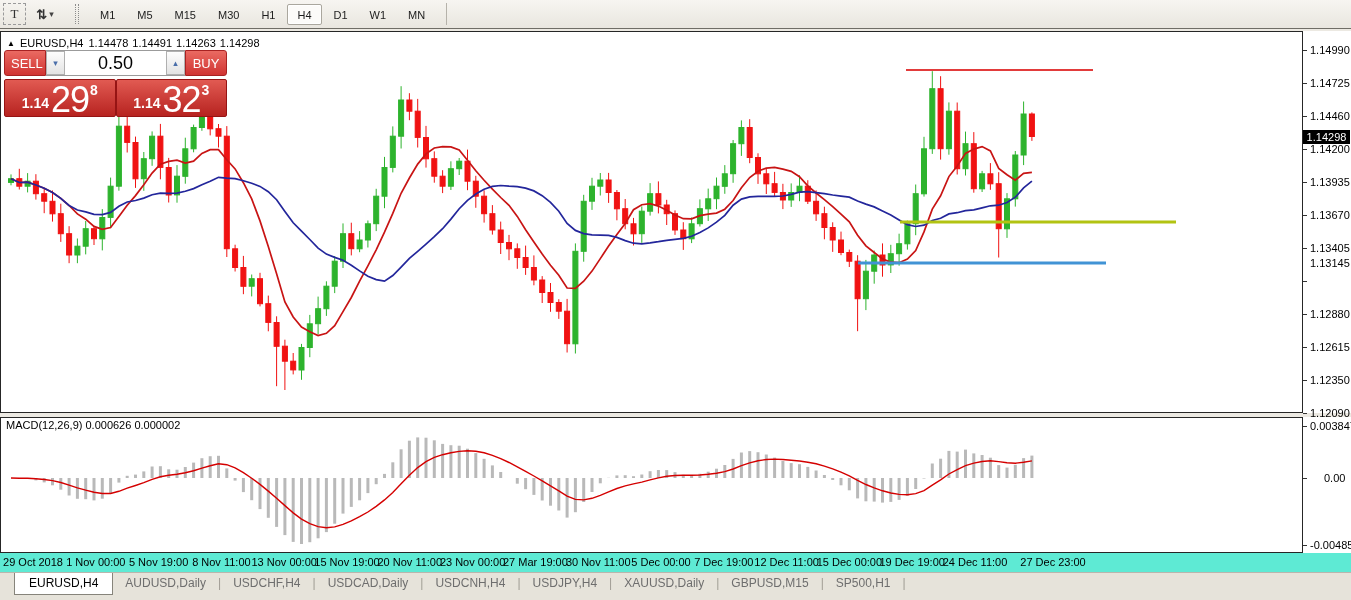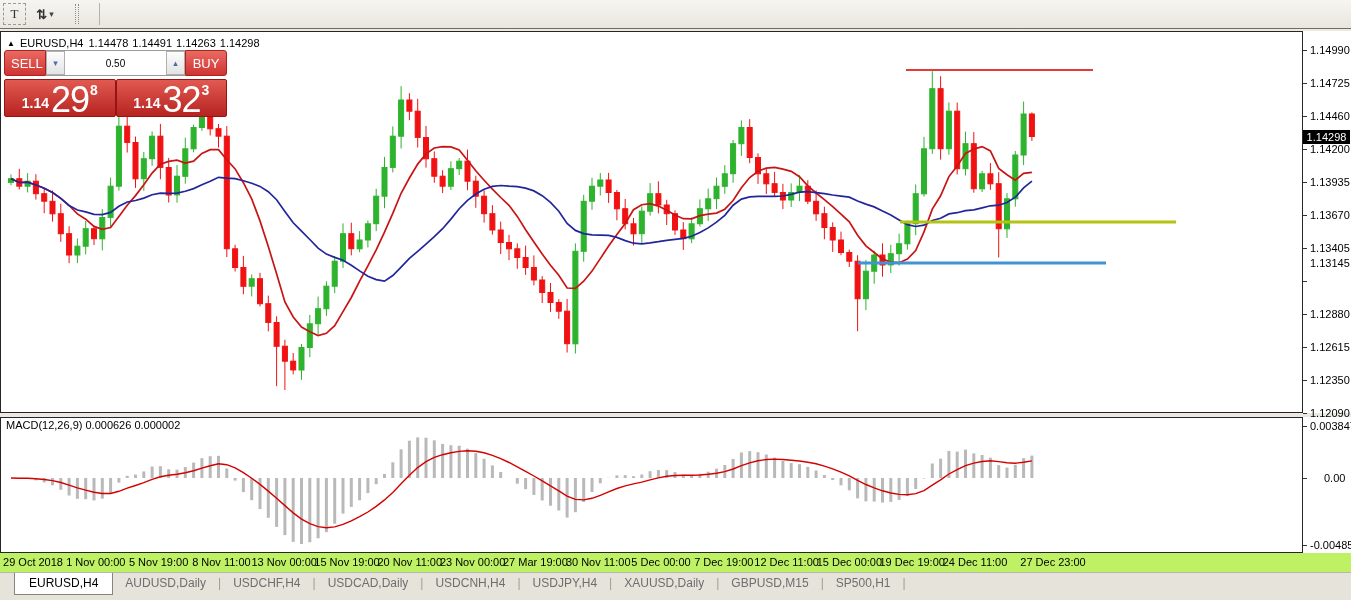--- a/index.html
+++ b/index.html
@@ -60,40 +60,40 @@
     position:absolute; left:0; top:417px; width:1303px; height:136px;
     background:#fff; border:1px solid #262626;
   }
   .macd-label { position:absolute; left:6px; top:2px; font-size:11px; color:#000; z-index:4; }
   .macd-axis {
     position:absolute; left:1303px; top:417px; width:48px; height:136px;
     background:#fff; font-size:11px; color:#000;
   }
   .date-axis {
     position:absolute; left:0; top:553px; width:1351px; height:19px;
-    background:#bef264; font-size:11px; color:#000;
+    background:#5eead4; font-size:11px; color:#000;
   }
   .da-label { position:absolute; top:3px; transform:translateX(-50%); white-space:nowrap; }
 
   
   .trade-panel { position:absolute; left:4px; top:50px; width:223px; z-index:10; }
   .tp-row1 { display:flex; height:26px; }
   .tp-sell, .tp-buy {
     width:42px; color:#fff; font-size:13px; font-family:"Liberation Sans",sans-serif;
     background:linear-gradient(#ea6a62,#d03432); border:1px solid #a82222;
   }
   .tp-sell { border-radius:3px 0 0 3px; }
   .tp-buy  { border-radius:0 3px 3px 0; }
   .tp-vol { flex:1; display:flex; border-top:1px solid #9b9b9b; border-bottom:1px solid #9b9b9b; background:#fff; }
   .tp-volbtn {
     width:19px; background:linear-gradient(#fdfdfd,#e3e3e3); border:1px solid #b0b0b0;
     color:#4a6ea9; font-size:9px; padding:0;
   }
   .tp-volinput {
-    flex:1; border:none; outline:none; text-align:center; font-size:10px; color:#000;
+    flex:1; border:none; outline:none; text-align:center; font-size:18px; color:#000;
     font-family:"Liberation Sans",sans-serif; width:40px;
   }
   .tp-row2 { display:flex; margin-top:3px; gap:0; height:38px; }
   .tp-price {
     flex:1; background:linear-gradient(#e15a52,#b72320); border:1px solid #961414;
     border-radius:2px; color:#fff; display:flex; align-items:flex-end; justify-content:center;
     cursor:default;
   }
   .tp-small { font-size:14px; font-weight:bold; margin:0 2px 5px 0; }
   .tp-big { font-size:36px; font-weight:normal; line-height:33px; letter-spacing:-1px;text-align:right; }
@@ -119,20 +119,31 @@
 
 <div class="toolbar">
   <div class="tb-icon dashed">
     <span>T</span>
   </div>
   <div class="tb-icon" style="width:32px;">
     <span style="font-weight:bold;">⇅</span>
     <span class="tb-caret">▾</span>
   </div>
   <div class="tb-handle"></div>
+  <div class="tf-group" id="tf-group">
+      <div class="tf-btn">M1</div>
+      <div class="tf-btn">M5</div>
+      <div class="tf-btn">M15</div>
+      <div class="tf-btn">M30</div>
+      <div class="tf-btn">H1</div>
+      <div class="tf-btn active">H4</div>
+      <div class="tf-btn">D1</div>
+      <div class="tf-btn">W1</div>
+      <div class="tf-btn">MN</div>
+    </div>
   <div class="tb-endsep"></div>
 </div>
 
 <div class="main-chart">
   <svg id="main-svg" width="1301" height="380" viewBox="0 0 1301 380">
       <g>
         <line x1="10" y1="142.4" x2="10" y2="153.3" stroke="#2db32d" stroke-width="1"></line>
         <rect x="7.5" y="146.7" width="5" height="3.7" fill="#2db32d" stroke="#2db32d"></rect>
         <line x1="18.3" y1="136.8" x2="18.3" y2="157.5" stroke="#f01212" stroke-width="1"></line>
         <rect x="15.8" y="146.7" width="5" height="7.5" fill="#f01212" stroke="#f01212"></rect>

